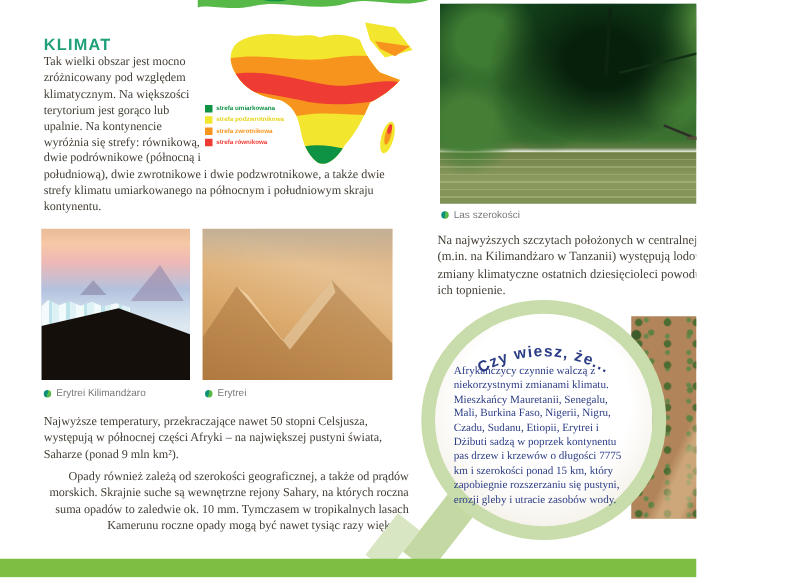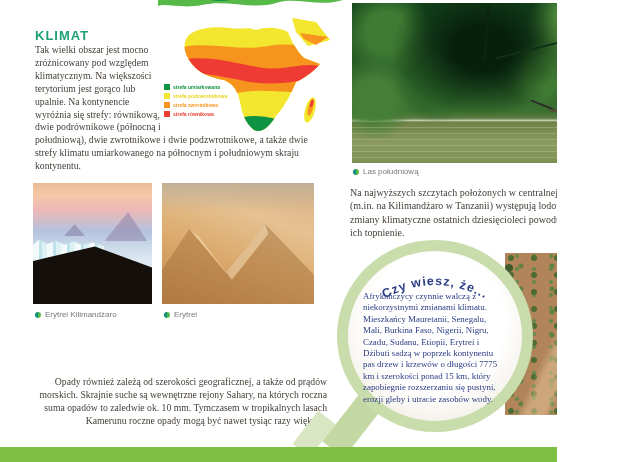--- a/index.html
+++ b/index.html
@@ -185,33 +185,34 @@
 
   <div class="caption" style="left:35px;top:310px;">
     <span class="dot-icon"></span>
     <span>Erytrei Kilimandżaro</span>
   </div>
   <div class="caption" style="left:164px;top:310px;">
     <span class="dot-icon"></span>
     <span>Erytrei</span>
   </div>
 
+  <div class="para-temp bodytext">Najwyższe temperatury, przekraczające nawet 50 stopni Celsjusza, występują w północnej części Afryki – na największej pustyni świata, Saharze (ponad 9 mln km²).</div>
   <div class="para-opady bodytext">Opady również zależą od szerokości geograficznej, a także od prądów morskich. Skrajnie suche są wewnętrzne rejony Sahary, na których roczna suma opadów to zaledwie ok. 10 mm. Tymczasem w tropikalnych lasach Kamerunu roczne opady mogą być nawet tysiąc razy większe.</div>
 
   <div class="photo ph-forest">
     <div class="trunk"></div>
     <div class="branch"></div>
     <div class="water-glint"></div>
     <div class="pole"></div>
     <div class="person"></div>
     <div class="boat"></div>
   </div>
   <div class="caption" style="left:353px;top:167px;">
     <span class="dot-icon"></span>
-    <span>Las południową</span>
+    <span>Las szerokości</span>
   </div>
 
   <div class="para-glac">Na najwyższych szczytach położonych w centralnej części Afryki (m.in. na Kilimandżaro w Tanzanii) występują lodowce. Niestety, zmiany klimatyczne ostatnich dziesięcioleci powodują coraz szybsze ich topnienie.</div>
 
   <div class="photo ph-savanna"></div>
 
   <div class="dyk-handle2"></div>
   <div class="dyk-handle"></div>
   <div class="dyk-circle">
     <svg class="dyk-arc" width="168" height="62" viewBox="0 0 168 62">

